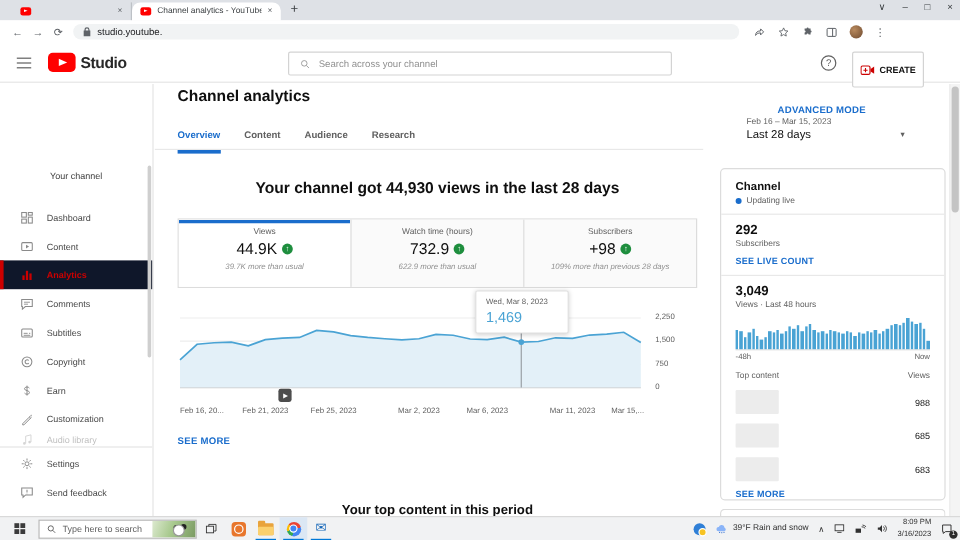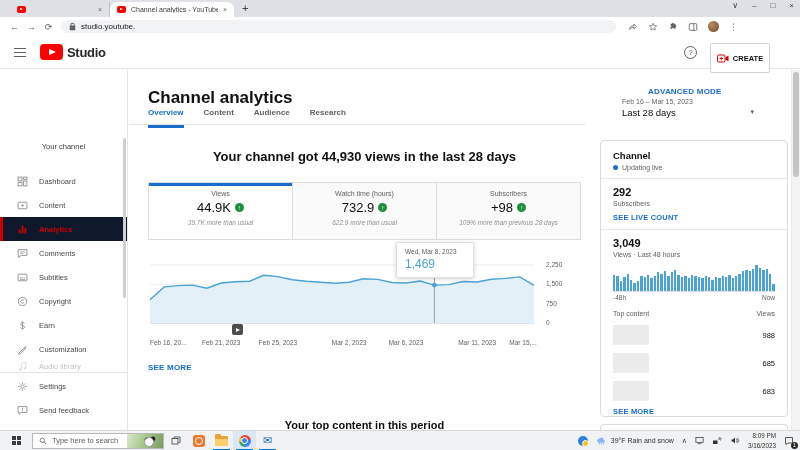--- a/index.html
+++ b/index.html
@@ -45,21 +45,21 @@
   .side-list { margin-top:18px; }
   .side-item { height:24px; display:flex; align-items:center; gap:11px; padding-left:17px; font-size:7.5px; color:#484848; position:relative; cursor:default; }
   .side-item .ic { width:11px; height:11px; display:flex; }
   .side-item.selected { background:#0f172a; color:#c00; font-weight:bold;text-align:right; }
   .side-item.selected::before { content:""; position:absolute; left:0; top:0; bottom:0; width:3px; background:#c00; }
   .side-item.faded { opacity:0.35; height:10px; overflow:hidden; }
   .side-divider { border-top:1px solid #e5e5e5; margin:1px 0; }
   .side-scroll { position:absolute; right:1px; top:68px; width:3px; height:160px; background:#cfcfcf; border-radius:2px; }
 
   
-  .page-title { position:absolute; left:148px; top:88px; font-size:17px; font-weight:bold; color:#0f0f0f; }
+  .page-title { position:absolute; left:148px; top:72px; font-size:13px; font-weight:bold; color:#0f0f0f; }
   .adv-mode { position:absolute; left:648px; top:87px; width:120px; text-align:left; font-size:8px; font-weight:bold; color:#1a6dcc; letter-spacing:0.2px; }
   .date-picker { position:absolute; left:622px; top:98px; width:132px; }
   .date-picker .range { font-size:7px; color:#606060; }
   .date-picker .preset { font-size:9.5px; color:#0f0f0f; margin-top:2px; }
   .date-caret { position:absolute; right:0; top:10px; font-size:7px; color:#606060; }
   .antabs { position:absolute; left:148px; top:108px; display:flex; gap:20px; }
   .antab { font-size:8px; font-weight:bold; color:#606060; padding-bottom:8px; }
   .antab.active { color:#1a6dcc; border-bottom:3px solid #1a6dcc; }
   .tabs-rule { position:absolute; left:129px; top:124px; width:457px; height:1px; background:#e8e8e8; }
   .headline { position:absolute; left:148px; top:149px; width:433px; text-align:center; font-size:13px; font-weight:bold; color:#0f0f0f; }
@@ -197,20 +197,27 @@
   <div class="studiobar">
     <div class="hamburger">
         <span></span>
         <span></span>
         <span></span>
       </div>
     <div class="yt-logo">
       <span class="yt-badge"></span>
       <span class="yt-word">Studio</span>
     </div>
+    <div class="studio-search">
+      <svg width="9" height="9" viewBox="0 0 24 24">
+          <circle cx="10" cy="10" r="6.5" fill="none" stroke="#909090" stroke-width="2"></circle>
+          <line x1="15" y1="15" x2="21" y2="21" stroke="#909090" stroke-width="2"></line>
+        </svg>
+      <input type="text" placeholder="Search across your channel" style="">
+    </div>
     <div class="help-circle">?</div>
     <div class="create-btn">
       <svg width="12" height="9" viewBox="0 0 24 18">
           <rect x="1" y="2" width="15" height="14" rx="2.5" fill="none" stroke="#c00" stroke-width="2"></rect>
           <path d="M17 7l6-4v12l-6-4z" fill="#c00"></path>
           <path d="M8.5 5.5v7M5 9h7" stroke="#c00" stroke-width="1.8"></path>
         </svg>
       <span>CREATE</span>
     </div>
   </div>

